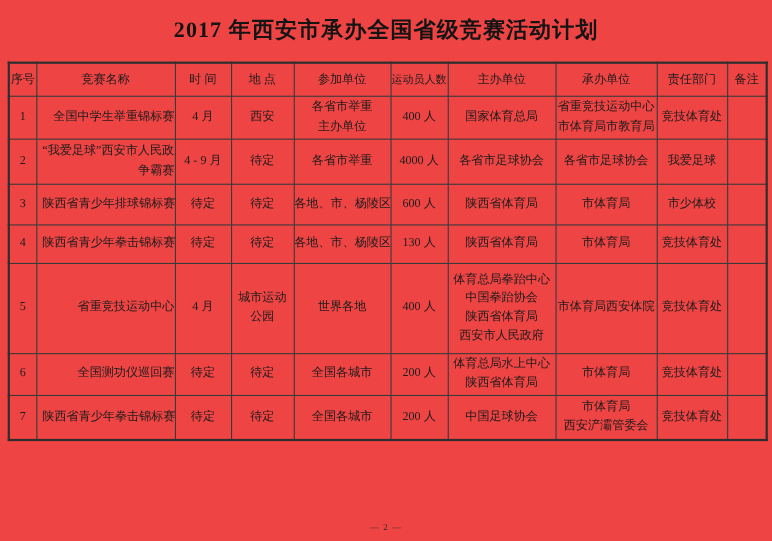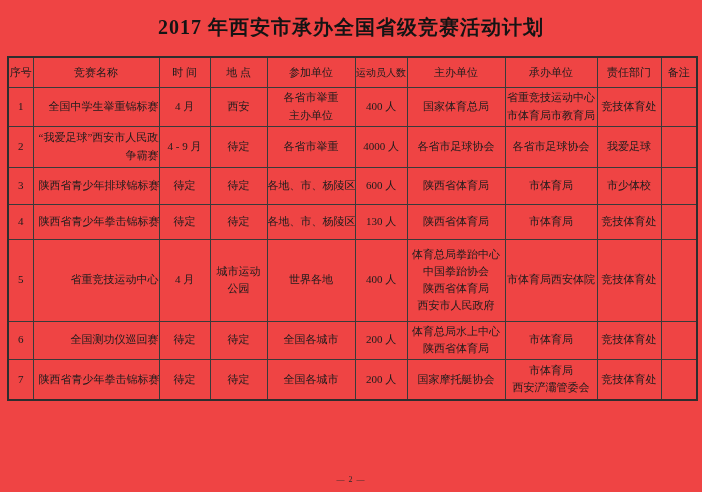--- a/index.html
+++ b/index.html
@@ -171,21 +171,21 @@
         <td></td>
       </tr>
 
       <tr style="height:41px">
         <td>7</td>
         <td class="cell-name">陕西省青少年拳击锦标赛</td>
         <td>待定</td>
         <td>待定</td>
         <td>全国各城市</td>
         <td>200 人</td>
-        <td>国家摩托艇协会</td>
+        <td>中国足球协会</td>
         <td>市体育局
 西安浐灞管委会</td>
         <td>竞技体育处</td>
         <td></td>
       </tr>
     </tbody>
   </table>
 
   <div class="page-footer">— 2 —</div>
 </div>

